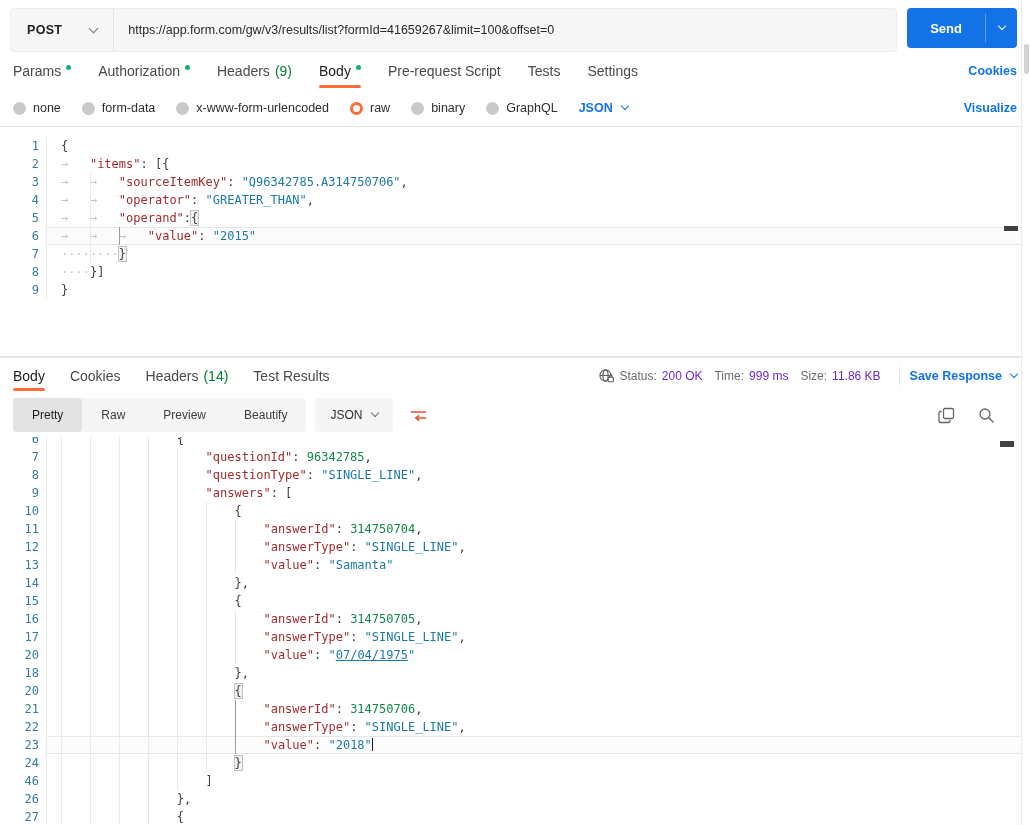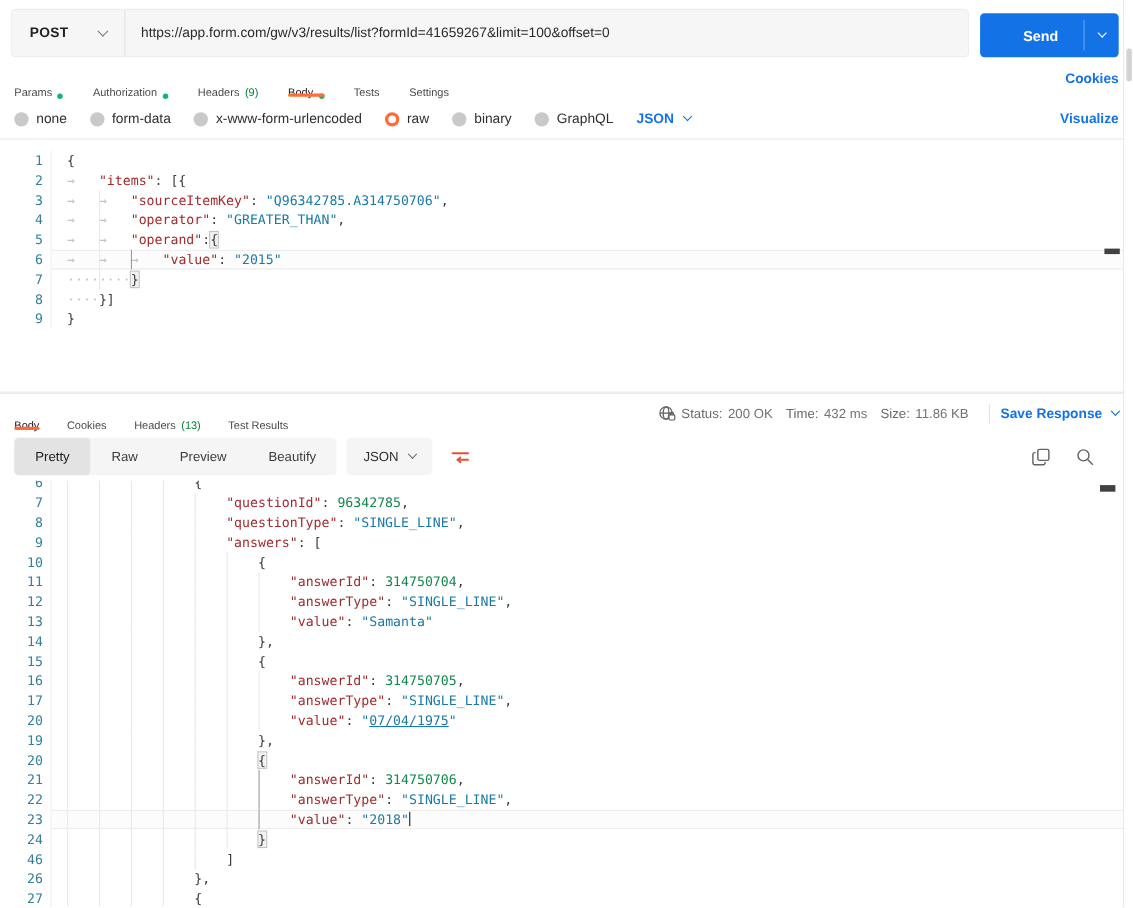--- a/index.html
+++ b/index.html
@@ -1,35 +1,35 @@
 <!DOCTYPE html>
 <html><head>
 <meta charset="utf-8">
 <style>
   * { margin:0; padding:0; box-sizing:border-box; }
   html,body { width:1030px; height:825px; background:#fff; font-family:"Liberation Sans", sans-serif; color:#212121; overflow:hidden; }
 
   
-  .urlrow { display:flex; align-items:flex-end; padding:8px 13px 0 10px; gap:10px; height:52px; }
+  .urlrow { display:flex; align-items:flex-start; padding:8px 13px 0 10px; gap:10px; height:52px; }
   .urlbox { flex:1; display:flex; align-items:center; height:44px; background:#f6f6f6; border:1px solid #ededed; border-radius:4px; }
   .method { display:flex; align-items:center; gap:28px; padding:0 16px 0 16px; height:100%; cursor:pointer; }
   .method-label { font-weight:bold; font-size:12.5px; letter-spacing:.3px; }
   .url-divider { width:1px; height:100%; background:#e3e3e3; }
   .url-text { flex:1; font-size:12.5px; color:#2a2a2a; padding:0 14px; white-space:nowrap; overflow:hidden; }
-  .sendbtn { display:flex; align-items:stretch; height:40px; background:#1373e6; border-radius:4px; color:#fff; cursor:pointer;padding-left:16px; }
+  .sendbtn { display:flex; align-items:stretch; height:40px; background:#1373e6; border-radius:4px; color:#fff; cursor:pointer; }
   .send-main { display:flex; align-items:center; padding:0 23px; font-size:13px; font-weight:bold; }
   .send-div { width:1px; background:rgba(255,255,255,.35); margin:6px 0; }
   .send-chev { display:flex; align-items:center; justify-content:center; width:31px; }
 
   .chev { display:inline-block; width:7px; height:7px; border-right:1.6px solid currentColor; border-bottom:1.6px solid currentColor; transform:rotate(45deg); margin-top:-4px; }
   .chev.sm { width:6px; height:6px; }
 
   
   .tabsrow { display:flex; align-items:center; gap:27px; padding:0 13px; height:38px; }
-  .tab { position:relative; display:flex; align-items:flex-end; height:100%; font-size:10px; color:#4a4a4a; cursor:pointer; gap:5px; }
+  .tab { position:relative; display:flex; align-items:center; height:100%; font-size:14px; color:#4a4a4a; cursor:pointer; gap:5px; }
   .tab.active { color:#1c1c1c; }
   .tab.active::after { content:""; position:absolute; left:0; right:0; bottom:2px; height:3px; background:#ff6c37; border-radius:2px; }
   .tab .count { color:#007f31; }
   .dot { width:5px; height:5px; border-radius:50%; background:#15b371; margin-top:-8px; }
   .link { color:#1373e6; font-size:12.5px; cursor:pointer; }
   .link.bold { font-weight:bold; }
   .spacer { margin-left:auto; }
 
   
   .modesrow { display:flex; align-items:center; gap:21px; padding:0 13px; height:37px; border-bottom:1px solid #e6e6e6; }
@@ -59,21 +59,21 @@
   .bx { outline:1px solid #c2c2c2; background:#f2f2f2; }
   .wtab, .wdot { display:inline-block; color:#c4c4c4; overflow:hidden; vertical-align:top; }
   .wind { display:inline-block; }
   .cursor { display:inline-block; width:0; border-left:1.6px solid #1b1b1b; height:13px; vertical-align:-2px; }
   .ovmark { position:absolute; background:#414141; }
 
   
   .resptabs { display:flex; align-items:center; gap:25px; padding:0 13px; height:36px; border-top:1px solid #e6e6e6; }
   .meta { margin-left:auto; display:flex; align-items:center; gap:4px; font-size:12px; color:#696969; }
   .meta .pair { display:flex; gap:5px; margin-right:8px; }
-  .meta .val { color:#737373; }
+  .meta .val { color:#6d28d9; }
   .metasep { width:1px; height:18px; background:#e3e3e3; margin:0 6px; }
   .saveresp { display:flex; align-items:center; gap:9px; color:#1373e6; font-size:12.5px; font-weight:bold; cursor:pointer; }
 
   .toolrow { display:flex; align-items:center; padding:5px 13px; height:44px; gap:9px; }
   .segwrap { display:flex; background:#f5f5f5; border-radius:4px; height:34px; }
   .sgi { display:flex; align-items:center; padding:0 19px; font-size:12px; color:#3c3c3c; border-radius:4px; cursor:pointer; }
   .sgi.active { background:#e3e3e3; color:#1c1c1c; }
   .jsonsel { display:flex; align-items:center; gap:10px; height:34px; padding:0 15px; background:#f5f5f5; border-radius:4px; font-size:12px; color:#2e2e2e; cursor:pointer; }
   .jsonsel .chev { color:#6f6f6f; }
   .iconbtn { display:flex; align-items:center; justify-content:center; width:32px; height:34px; border-radius:4px; cursor:pointer; }
@@ -113,20 +113,23 @@
       <span>Authorization</span>
       <span class="dot"></span>
     </span>
     <span class="tab">
       <span>Headers</span>
       <span class="count">(9)</span>
     </span>
     <span class="tab active">
       <span>Body</span>
       <span class="dot"></span>
+    </span>
+    <span class="tab">
+      <span>Pre-request Script</span>
     </span>
     <span class="tab">
       <span>Tests</span>
     </span>
     <span class="tab">
       <span>Settings</span>
     </span>
     <span class="link spacer bold">Cookies</span>
 </div>
 
@@ -192,40 +195,40 @@
 
 <div class="resptabs" id="resp-tabs">
   <span class="tab active">
       <span>Body</span>
     </span>
     <span class="tab">
       <span>Cookies</span>
     </span>
     <span class="tab">
       <span>Headers</span>
-      <span class="count">(13)</span>
+      <span class="count">(14)</span>
     </span>
     <span class="tab">
       <span>Test Results</span>
     </span>
     <div class="meta spacer">
     <svg width="17" height="16" viewBox="0 0 17 16" fill="none" stroke="#5f5f5f" stroke-width="1.1">
       <circle cx="7.5" cy="7.5" r="5.6"></circle>
       <ellipse cx="7.5" cy="7.5" rx="2.6" ry="5.6"></ellipse>
       <path d="M2 7.5h11"></path>
       <rect x="10.2" y="9.2" width="5.2" height="4.6" rx="0.8" fill="#fff" stroke="#5f5f5f"></rect>
       <path d="M11.4 9.2v-1.1a1.4 1.4 0 0 1 2.8 0v1.1" fill="none"></path>
     </svg>
     <span class="pair">
       <span>Status:</span>
       <span class="val">200 OK</span>
     </span>
     <span class="pair">
       <span>Time:</span>
-      <span class="val">432 ms</span>
+      <span class="val">999 ms</span>
     </span>
     <span class="pair">
       <span>Size:</span>
       <span class="val">11.86 KB</span>
     </span>
     <span class="metasep"></span>
     <span class="saveresp">
       <span>Save Response</span>
       <span class="chev sm"></span>
     </span>
@@ -271,21 +274,21 @@
         <div class="gn">9</div>
         <div class="gn">10</div>
         <div class="gn">11</div>
         <div class="gn">12</div>
         <div class="gn">13</div>
         <div class="gn">14</div>
         <div class="gn">15</div>
         <div class="gn">16</div>
         <div class="gn">17</div>
         <div class="gn">20</div>
-        <div class="gn">19</div>
+        <div class="gn">18</div>
         <div class="gn">20</div>
         <div class="gn">21</div>
         <div class="gn">22</div>
         <div class="gn">23</div>
         <div class="gn">24</div>
         <div class="gn">46</div>
         <div class="gn">26</div>
         <div class="gn">27</div>
       </div>
     <div class="codecol">

